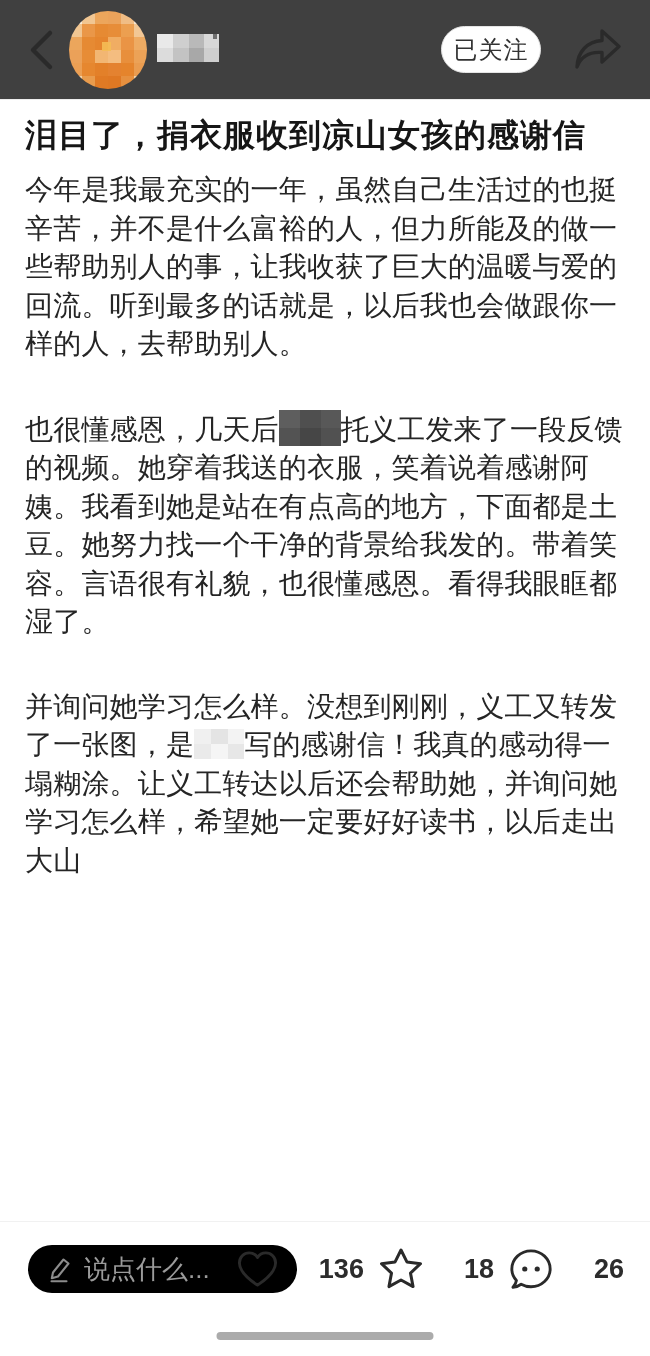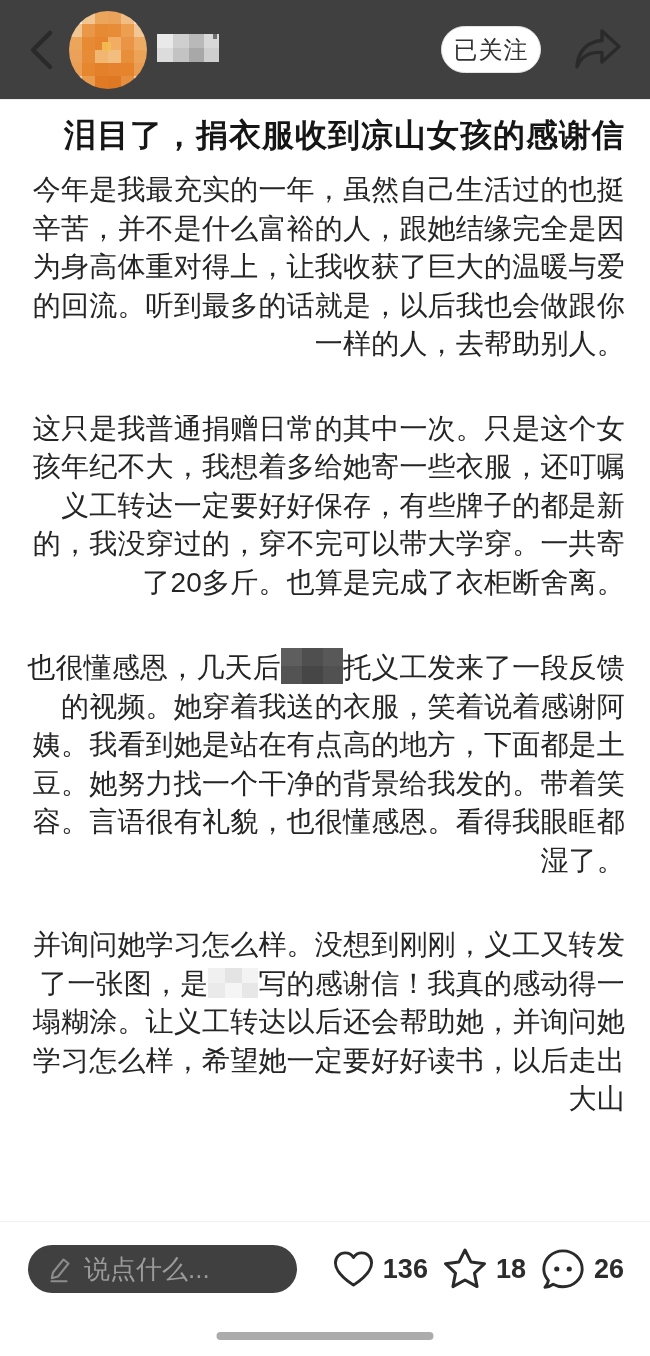--- a/index.html
+++ b/index.html
@@ -15,40 +15,40 @@
   .avatar svg{display:block;}
   .user-censor{margin-left:10px;flex:0 0 auto;}
   .spacer{flex:1 1 auto;}
   .follow-btn{width:100px;height:47px;border:1.5px solid #e4e4e4;border-radius:24px;
               background:#fff;color:#333;font-size:24px;display:flex;align-items:center;
               justify-content:center;letter-spacing:1px;flex:0 0 auto;}
   .share-btn{margin-left:32px;flex:0 0 auto;display:flex;align-items:center;}
 
   
   .content{position:absolute;top:101px;left:0;width:650px;height:1120px;overflow:hidden;
-           padding:12px 25px 0;box-sizing:border-box;text-align:right;}
+           padding:12px 25px 0;box-sizing:border-box;}
   .post-title{margin:0 0 14px;font-size:32px;line-height:44px;font-weight:700;
               letter-spacing:1px;color:#161616;}
   .para{margin:0 0 46px;font-size:28px;line-height:38.5px;letter-spacing:0.2px;
         color:#252525;position:relative;}
   .censor{display:inline-block;vertical-align:-7px;overflow:hidden;}
   .censor svg{display:block;}
   .censor-spill{position:absolute;left:52px;top:39px;width:43px;height:14px;
                 background:linear-gradient(90deg,#c2c2c2,#8d8d8d 55%,#5f5f5f);
                 opacity:.8;pointer-events:none;}
 
   
   .bottom-bar{position:absolute;top:1221px;left:0;right:0;bottom:0;background:#fff;
               border-top:1px solid #f1f1f1;box-sizing:border-box;}
   .comment-pill{position:absolute;left:28px;top:23px;width:269px;height:48px;border-radius:24px;
-                background:#404040;display:flex;align-items:center;padding:0 0 0 20px;
+                background:#000000;display:flex;align-items:center;padding:0 0 0 20px;
                 box-sizing:border-box;cursor:text;}
   .comment-placeholder{margin-left:12px;font-size:26px;color:#9b9b9b;}
   .engagement{position:absolute;right:26px;top:23px;height:48px;display:flex;align-items:center;}
-  .eng-group{display:flex;align-items:center;margin-left:14px;cursor:pointer;}
+  .eng-group{display:flex;align-items:center;margin-left:14px;cursor:pointer;gap:32px;}
   .eng-group:first-child{margin-left:0;}
   .eng-count{margin-left:8px;font-size:27px;font-weight:700;color:#2c2c2c;}
   .home-indicator{position:absolute;left:50%;transform:translateX(-50%);bottom:16px;
                   width:217px;height:8.5px;border-radius:5px;background:#ababab;}
   .iconstroke{stroke:#2a2a2a;fill:none;stroke-linejoin:round;stroke-linecap:round;}
 </style>
 </head>
 <body>
 
 <div>
@@ -118,24 +118,23 @@
     <div class="share-btn">
       <svg width="50" height="46" viewBox="0 0 50 46">
         <path class="iconstroke" stroke-width="3.4" d="M29 13.5 V4 L46 19.5 29 35 V25.5 C16 24.5 8 29.5 4 40 C4.5 25 14 14.5 29 13.5 Z"></path>
       </svg>
     </div>
   </header>
 
   <main class="content">
     <h1 class="post-title">泪目了，捐衣服收到凉山女孩的感谢信</h1>
 
-    <p class="para">今年是我最充实的一年，虽然自己生活过的也挺辛苦，并不是什么富裕的人，跟她结缘完全是因为身高体重对得上，让我收获了巨大的温暖与爱的回流。听到最多的话就是，以后我也会做跟你一样的人，去帮助别人。</p>
+    <p class="para">今年是我最充实的一年，虽然自己生活过的也挺辛苦，并不是什么富裕的人，但力所能及的做一些帮助别人的事，让我收获了巨大的温暖与爱的回流。听到最多的话就是，以后我也会做跟你一样的人，去帮助别人。</p>
 
 
-    <p class="para">这只是我普通捐赠日常的其中一次。只是这个女孩年纪不大，我想着多给她寄一些衣服，还叮嘱义工转达一定要好好保存，有些牌子的都是新的，我没穿过的，穿不完可以带大学穿。一共寄了20多斤。也算是完成了衣柜断舍离。</p>
 
     <p class="para"><span>也很懂感恩，几天后</span><span class="censor"><svg width="62" height="36" viewBox="0 0 62 36">
             <rect x="0" y="0" width="21" height="18" fill="#5e5e5e"></rect>
             <rect x="21" y="0" width="21" height="18" fill="#4f4f4f"></rect>
             <rect x="42" y="0" width="20" height="18" fill="#585858"></rect>
             <rect x="0" y="18" width="21" height="18" fill="#535353"></rect>
             <rect x="21" y="18" width="21" height="18" fill="#464646"></rect>
             <rect x="42" y="18" width="20" height="18" fill="#515151"></rect>
           </svg></span><span>托义工发来了一段反馈的视频。她穿着我送的衣服，笑着说着感谢阿姨。我看到她是站在有点高的地方，下面都是土豆。她努力找一个干净的背景给我发的。带着笑容。言语很有礼貌，也很懂感恩。看得我眼眶都湿了。</span></p>
 

